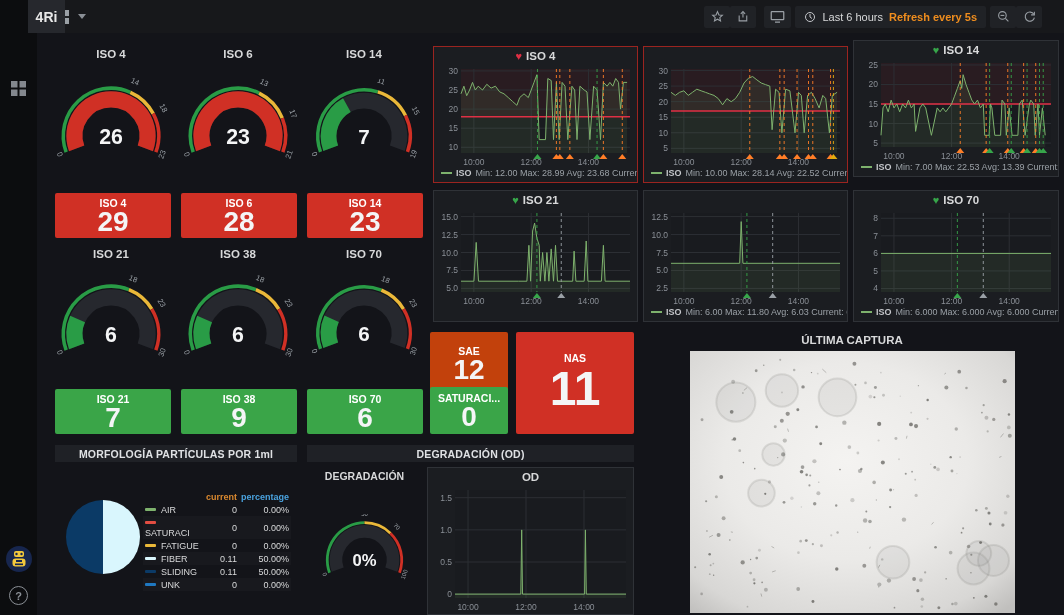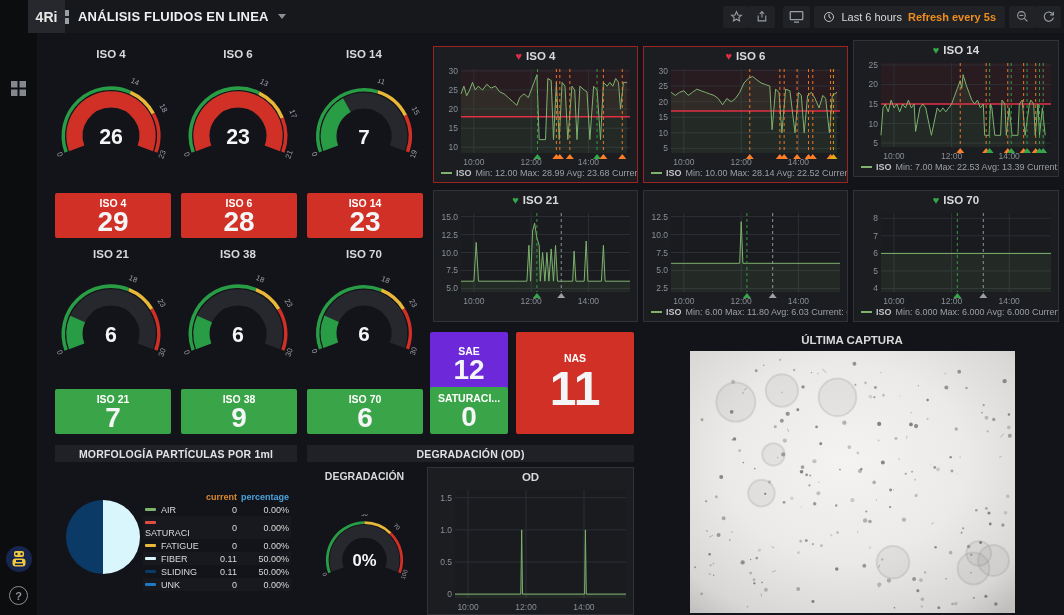--- a/index.html
+++ b/index.html
@@ -12,21 +12,21 @@
   .side-icon{width:37px;height:30px;display:flex;align-items:center;justify-content:center;cursor:pointer;margin-top:40px;}
   .side-bottom{position:absolute;bottom:10px;left:0;width:37px;display:flex;flex-direction:column;align-items:center;gap:10px;}
   .help-circle{width:17px;height:17px;border:1.5px solid #8b9096;border-radius:50%;color:#8b9096;
         font-size:11px;font-weight:bold;display:flex;align-items:center;justify-content:center;cursor:pointer;}
   
   .navbar{position:absolute;left:37px;top:0;width:1027px;height:33px;background:#17181b;
         display:flex;align-items:center;z-index:4;}
   .nav-title-group{display:flex;align-items:center;margin-left:18px;gap:9px;cursor:pointer;}
   .dash-title{font-size:13px;font-weight:bold;color:#eef0f2;letter-spacing:.2px;}
   .caret{width:0;height:0;border-left:4px solid transparent;border-right:4px solid transparent;border-top:5px solid #8a8f96;}
-  .nav-right{margin-left:auto;display:flex;align-items:center;gap:0;padding-right:3px;}
+  .nav-right{margin-left:auto;display:flex;align-items:center;gap:0;padding-right:22px;}
   .nav-btn{height:22px;min-width:26px;background:#202226;border:none;border-radius:2px;display:flex;
         align-items:center;justify-content:center;cursor:pointer;padding:0 6px;}
   .timepicker{height:22px;background:#202226;border-radius:2px;display:flex;align-items:center;gap:6px;
         padding:0 9px;cursor:pointer;margin:0 4px;}
   .tp-range{font-size:11px;color:#d8d9da;}
   .tp-refresh{font-size:11px;font-weight:bold;}
   
   .panel{position:absolute;box-sizing:border-box;}
   .ptitle{height:18px;line-height:18px;text-align:center;font-size:11.5px;font-weight:bold;color:#d8d9da;
         white-space:nowrap;overflow:hidden;cursor:pointer;}
@@ -101,21 +101,20 @@
   <header class="navbar">
     <div class="nav-title-group">
       <svg width="14" height="14" viewBox="0 0 15 15">
           <g fill="#9aa0a6">
         <rect x="0" y="0" width="6.5" height="6.5"></rect>
             <rect x="8.5" y="0" width="6.5" height="6.5"></rect>
         <rect x="0" y="8.5" width="6.5" height="6.5"></rect>
             <rect x="8.5" y="8.5" width="6.5" height="6.5"></rect>
           </g>
         </svg>
-      <span class="dash-title">ANÁLISIS FLUIDOS EN LINEA</span>
       <span class="caret"></span>
     </div>
     <div class="nav-right">
       <button class="nav-btn">
         <svg width="13" height="13" viewBox="0 0 24 24">
             <path fill="none" stroke="#9aa0a6" stroke-width="2" d="M12 3l2.7 6.1 6.3.6-4.8 4.3 1.4 6.3L12 17l-5.6 3.3 1.4-6.3L3 9.7l6.3-.6z"></path>
           </svg>
       </button>
       <button class="nav-btn">
         <svg width="13" height="13" viewBox="0 0 24 24">
@@ -257,23 +256,20 @@
           <polygon points="165.36101694915254,94 173.36101694915254,94 169.36101694915254,89" fill="#ff7e27"></polygon>
           <line x1="188.26610169491525" y1="4" x2="188.26610169491525" y2="88" stroke="#ff7e27" stroke-width="1" stroke-dasharray="3,3" opacity="0.9"></line>
           <polygon points="184.26610169491525,94 192.26610169491525,94 188.26610169491525,89" fill="#ff7e27"></polygon>
         </svg>
       </div>
     <footer class="legend">
       <span class="lg-dash"></span><span class="lg-label">ISO</span><span class="lg-stats dim-text">Min: 12.00 Max: 28.99 Avg: 23.68 Current: 27.2</span>
     </footer>
   </section>
   <section class="panel chart-panel alert" style="left:643px;top:46px;width:205px;height:137px">
-    <header class="ptitle">
-      <span class="heart" style="color: rgb(224, 47, 68);">♥</span><span>ISO 6</span>
-    </header>
     <div class="plot">
         <svg width="203" height="102" style="display:block">
           <rect x="27" y="4" width="169" height="84" fill="#191b1f"></rect>
           <rect x="27" y="4" width="169" height="42" fill="rgba(224,47,68,0.08)"></rect>
           <line x1="27" y1="83.33333333333333" x2="196" y2="83.33333333333333" stroke="#2c2f34" stroke-width="1"></line>
           <text x="24" y="86.33333333333333" text-anchor="end" font-size="8.5" fill="#8a8f96">5</text>
           <line x1="27" y1="67.77777777777777" x2="196" y2="67.77777777777777" stroke="#2c2f34" stroke-width="1"></line>
           <text x="24" y="70.77777777777777" text-anchor="end" font-size="8.5" fill="#8a8f96">10</text>
           <line x1="27" y1="52.22222222222222" x2="196" y2="52.22222222222222" stroke="#2c2f34" stroke-width="1"></line>
           <text x="24" y="55.22222222222222" text-anchor="end" font-size="8.5" fill="#8a8f96">15</text>
@@ -539,21 +535,21 @@
   </section>
   <section class="panel stat" style="left: 181px; top: 389px; width: 116px; height: 45px; background-color: rgb(58, 165, 72);">
     <div class="stat-title">ISO 38</div>
     <div class="stat-value small">9</div>
   </section>
   <section class="panel stat" style="left: 307px; top: 389px; width: 116px; height: 45px; background-color: rgb(58, 165, 72);">
     <div class="stat-title">ISO 70</div>
     <div class="stat-value small">6</div>
   </section>
 
-  <section class="panel stat" style="left: 430px; top: 332px; width: 78px; height: 63px; background-color: #6d28d9;">
+  <section class="panel stat" style="left: 430px; top: 332px; width: 78px; height: 63px; background-color: #c2410c;">
     <div class="stat-title">SAE</div>
     <div class="stat-value small">12</div>
   </section>
   <section class="panel stat" style="left: 516px; top: 332px; width: 118px; height: 102px; background-color: rgb(208, 48, 37);">
     <div class="stat-title">NAS</div>
     <div class="stat-value big">11</div>
   </section>
   <section class="panel stat" style="left: 430px; top: 387px; width: 78px; height: 47px; background-color: rgb(58, 165, 72);">
     <div class="stat-title">SATURACI...</div>
     <div class="stat-value small">0</div>

